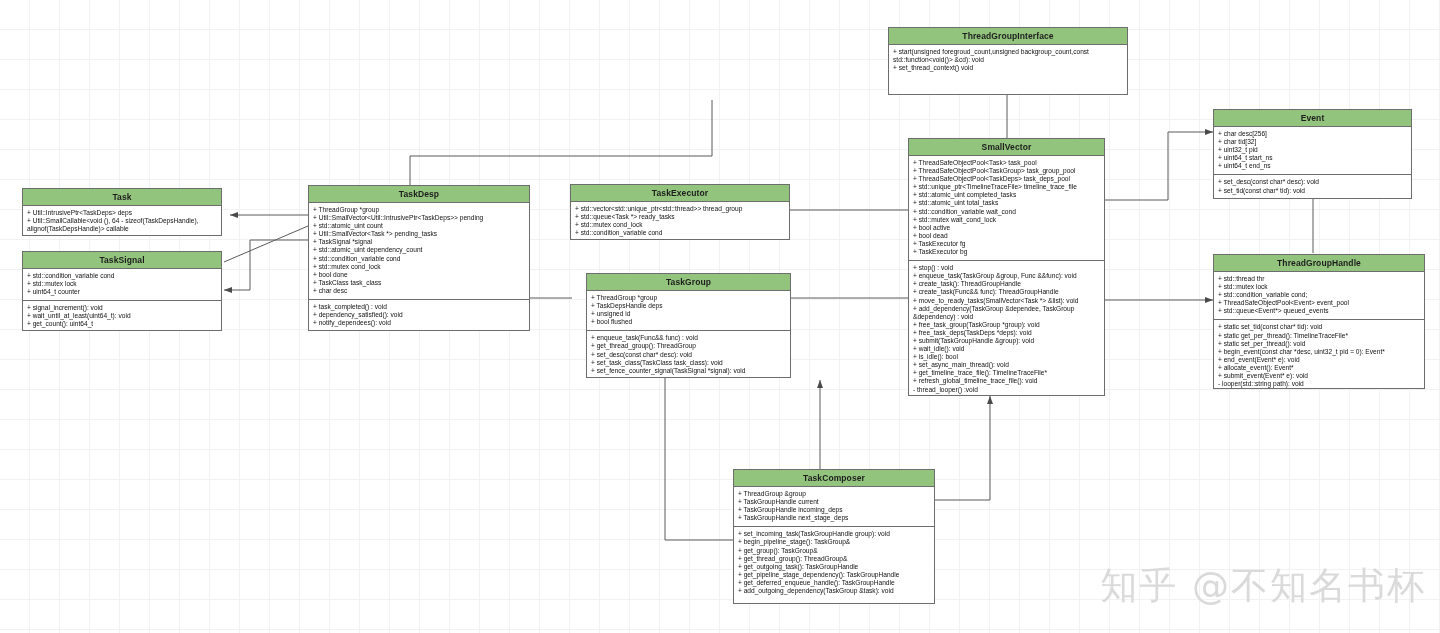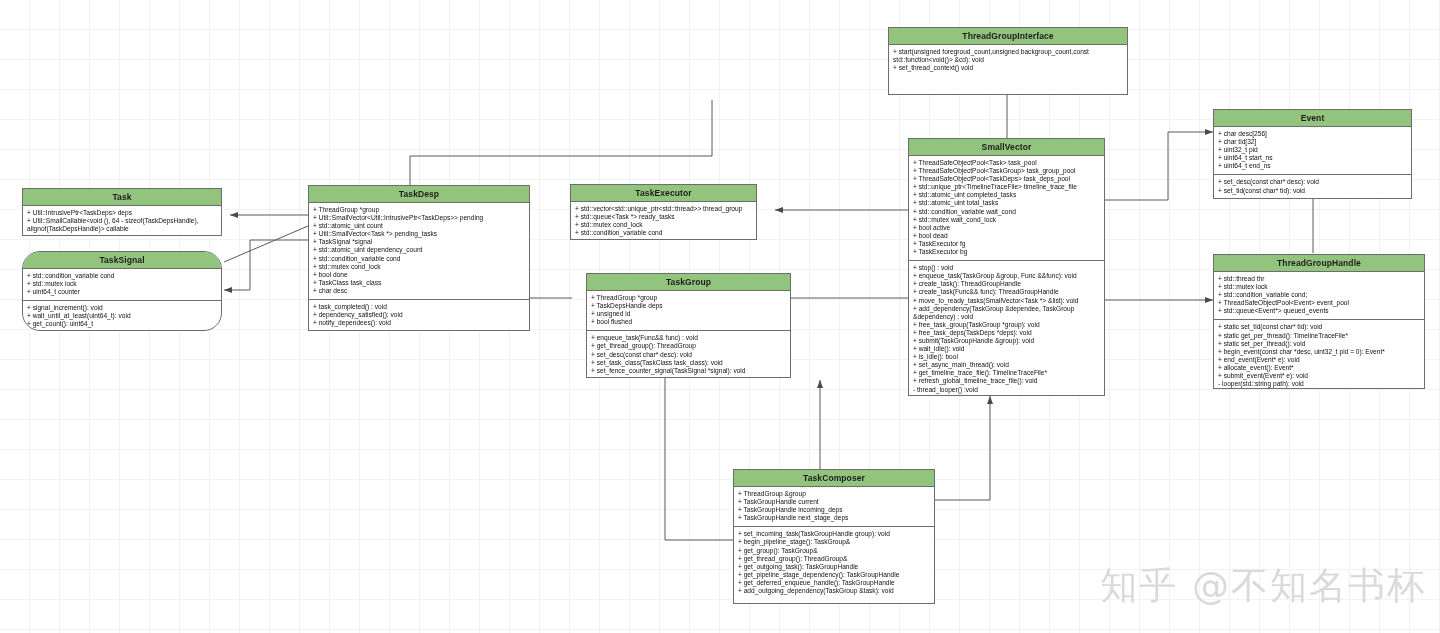--- a/index.html
+++ b/index.html
@@ -180,21 +180,21 @@
   </div>
 
   <div class="cls" style="left:22px;top:188px;width:200px;height:48px;">
     <div class="hdr">Task</div>
     <div class="sec">
       <div>+ Util::IntrusivePtr&lt;TaskDeps&gt; deps</div>
       <div>+ Util::SmallCallable&lt;void (), 64 - sizeof(TaskDepsHandle), alignof(TaskDepsHandle)&gt; callable</div>
     </div>
   </div>
 
-  <div class="cls" style="left:22px;top:251px;width:200px;height:80px;border-radius:18px;">
+  <div class="cls" style="left:22px;top:251px;width:200px;height:80px;">
     <div class="hdr">TaskSignal</div>
     <div class="sec">
       <div>+ std::condition_variable cond</div>
       <div>+ std::mutex lock</div>
       <div>+ uint64_t counter</div>
     </div>
     <div class="sec ops">
       <div>+ signal_increment(): void</div>
       <div>+ wait_until_at_least(uint64_t): void</div>
       <div>+ get_count(): uint64_t</div>
@@ -216,21 +216,21 @@
       <div>+ TaskClass task_class</div>
       <div>+ char desc</div>
     </div>
     <div class="sec ops">
       <div>+  task_completed() : void</div>
       <div>+ dependency_satisfied(): void</div>
       <div>+ notify_dependees(): void</div>
     </div>
   </div>
 
-  <div class="cls" style="left:570px;top:184px;width:187px;height:56px;">
+  <div class="cls" style="left:570px;top:184px;width:220px;height:56px;">
     <div class="hdr">TaskExecutor</div>
     <div class="sec">
       <div>+ std::vector&lt;std::unique_ptr&lt;std::thread&gt;&gt;  thread_group</div>
       <div>+ std::queue&lt;Task *&gt; ready_tasks</div>
       <div>+ std::mutex cond_lock</div>
       <div>+ std::condition_variable cond</div>
     </div>
   </div>
 
   <div class="cls" style="left:570px;top:273px;width:205px;height:105px;margin-left:16px;">

